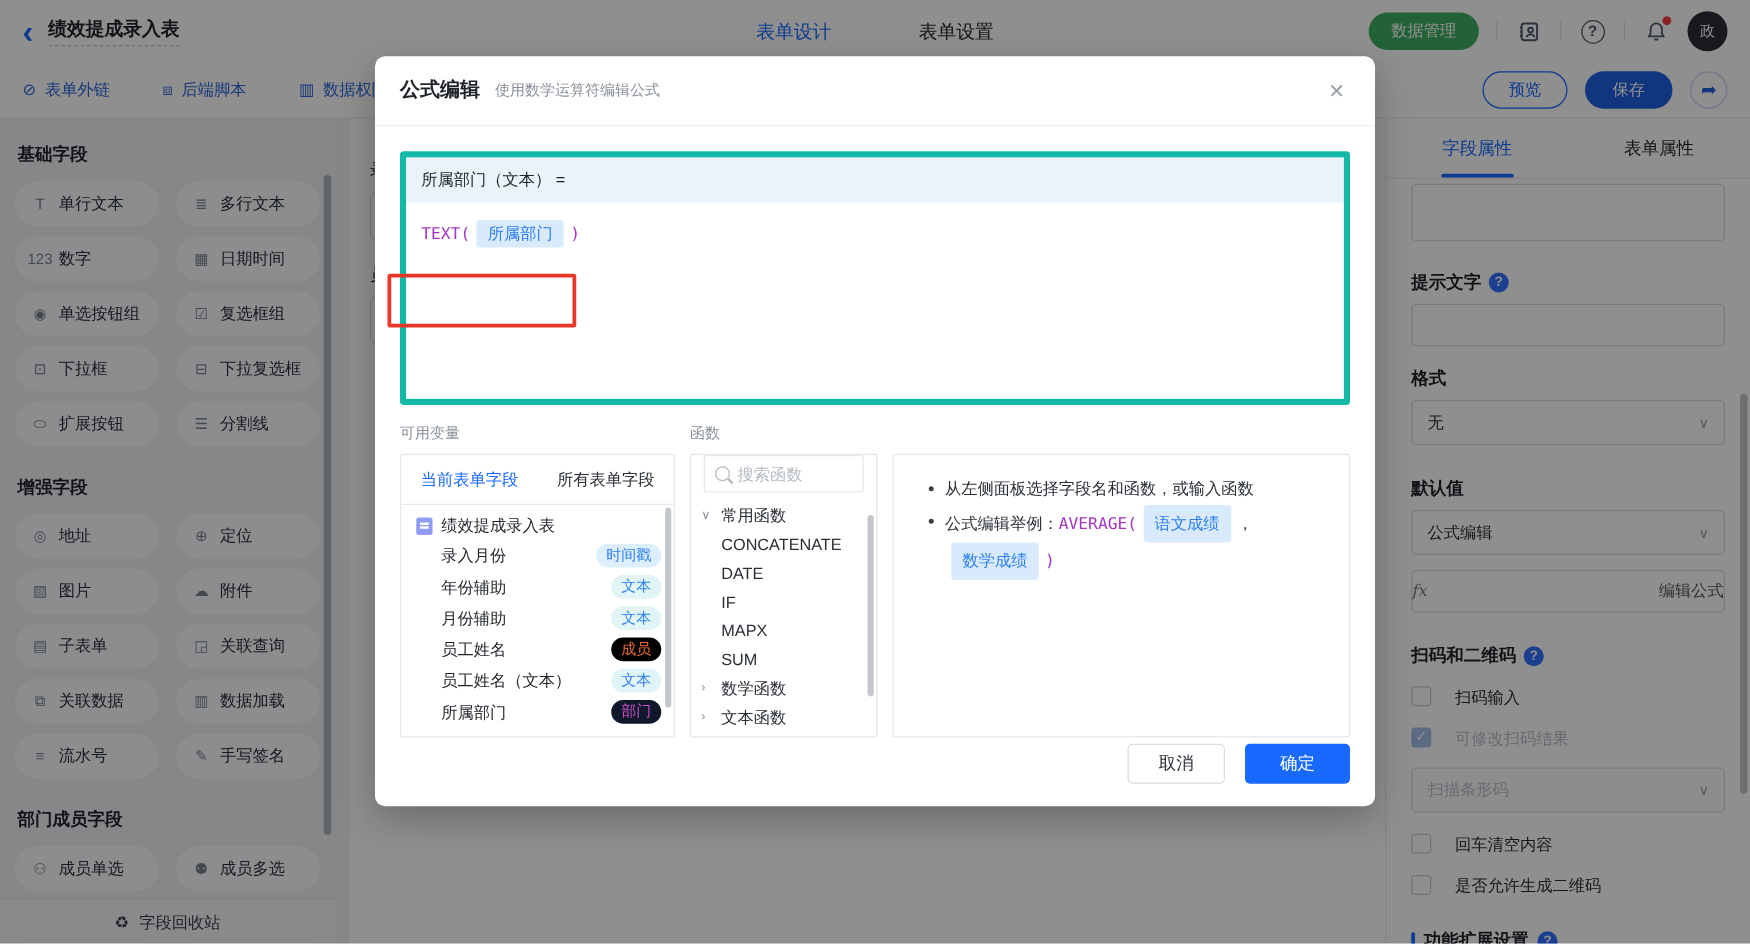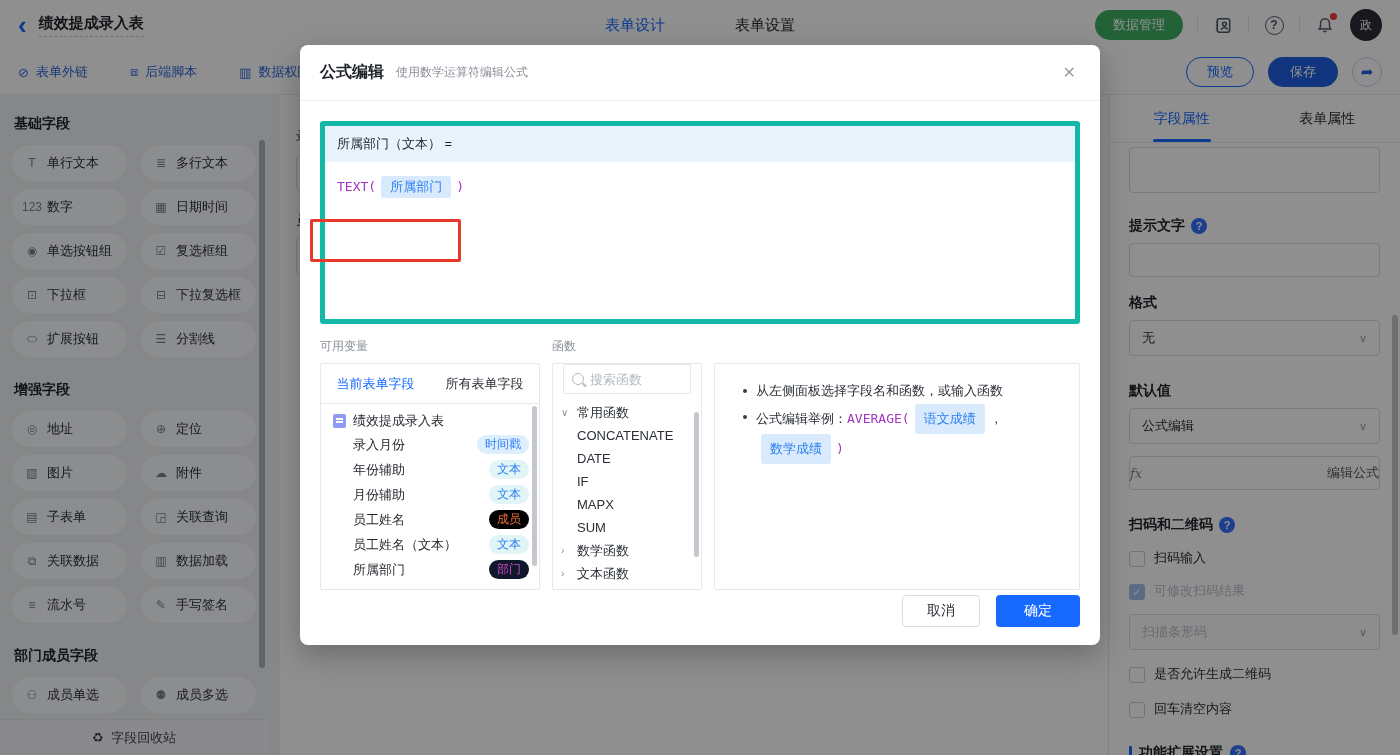--- a/index.html
+++ b/index.html
@@ -58,21 +58,21 @@
   .p-box { border:1px solid #d9dce3; border-radius:4px; background:#fff; }
   .p-partial { height:46px; margin-top:4px; }
   .p-label { display:flex; align-items:center; gap:6px; font-size:14px; font-weight:bold; margin-top:24px; }
   .q-icon { width:16px; height:16px; background:#3370ff; color:#fff; border-radius:50%; font-size:11px; font-weight:bold; display:flex; align-items:center; justify-content:center; cursor:pointer; }
   .p-input { height:34px; margin-top:8px; }
   .p-select { height:36px; margin-top:8px; display:flex; align-items:center; justify-content:space-between; padding:0 12px; font-size:13px; color:#2a2f36; cursor:pointer; }
   .p-select .car { color:#9aa0a8; font-size:11px; }
   .p-select.disabled { color:#b9bec8; background:#fbfcfd; cursor:default; }
   .fx-btn { height:34px; margin-top:12px; display:flex; align-items:center; justify-content:space-between; gap:7px; font-size:13px; color:#51565d; cursor:pointer; }
   .fx-glyph { font-style:italic; font-family:"DejaVu Serif",serif; color:#7b828c; font-size:13px; }
-  .cb-row { display:flex; align-items:flex-end; gap:9px; margin-top:15px; font-size:13px; color:#2a2f36; cursor:pointer; }
+  .cb-row { display:flex; align-items:flex-start; gap:19px; margin-top:15px; font-size:13px; color:#2a2f36; cursor:pointer; }
   .cb { width:16px; height:16px; border:1.5px solid #c9ced6; border-radius:3px; background:#fff; flex:none; }
   .cb.checked-disabled { border:none; background:#a5bfec; color:#fff; font-size:11px; line-height:16px; text-align:center; }
   .cb-row.disabled { color:#b9bec8; }
   .ext-header { display:flex; align-items:center; gap:7px; font-size:14px; font-weight:bold; margin-top:26px; }
   .ext-bar { width:3px; height:14px; background:#1769ff; border-radius:1px; }
   .props-scrollbar { position:absolute; right:2px; top:220px; width:6px; height:320px; background:#c4c7cc; border-radius:3px; }
 
   
   .overlay { position:absolute; inset:0; background:rgba(0,0,0,0.44); z-index:10; }
   .modal { position:absolute; left:300px; top:45px; width:800px; height:600px; background:#fff; border-radius:8px; box-shadow:0 10px 30px rgba(0,0,0,.25); z-index:20; }
@@ -366,27 +366,27 @@
       <span>扫码输入</span>
     </div>
     <div class="cb-row disabled">
       <span class="cb checked-disabled">✓</span>
       <span>可修改扫码结果</span>
     </div>
     <div class="p-box p-select disabled" style="margin-top:14px;">
       <span>扫描条形码</span>
       <span class="car">∨</span>
     </div>
+    <div class="cb-row" style="margin-top:17px;">
+      <span class="cb"></span>
+      <span>回车清空内容</span>
+    </div>
     <div class="cb-row">
       <span class="cb"></span>
       <span>是否允许生成二维码</span>
-    </div>
-    <div class="cb-row" style="margin-top:17px;">
-      <span class="cb"></span>
-      <span>回车清空内容</span>
     </div>
     <div class="ext-header">
       <span class="ext-bar"></span>
       <span>功能扩展设置</span>
       <span class="q-icon">?</span>
     </div>
 
     <div class="props-scrollbar"></div>
   </aside>
 

